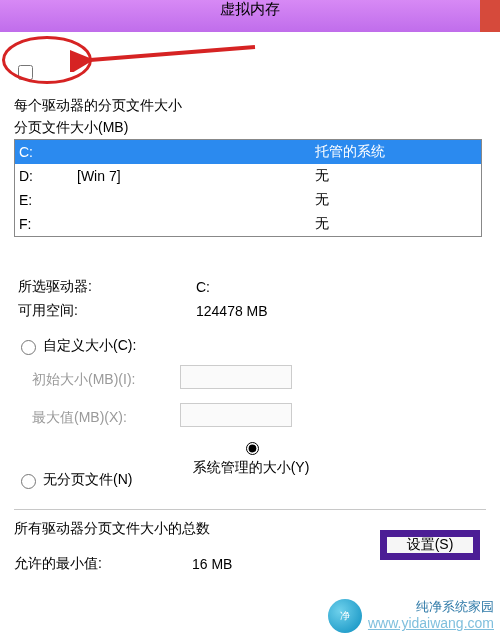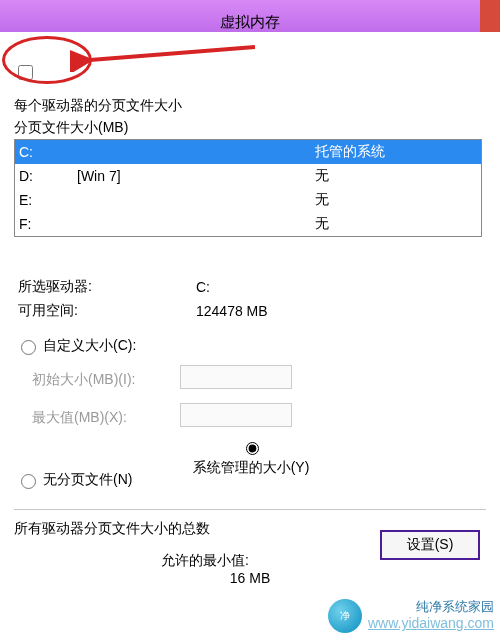--- a/index.html
+++ b/index.html
@@ -11,21 +11,21 @@
     color: #000;
     width: 500px;
     height: 639px;
     overflow: hidden;
     position: relative;
   }
   .title-bar {
     height: 32px;
     background: linear-gradient(to bottom, #d789f5, #c06deb);
     display: flex;
-    align-items: flex-end;
+    align-items: flex-start;
     justify-content: center;
     position: relative;
     color: #000;
     font-size: 15px;
   }
   .title-bar .title-text { text-align: center; }
   .close-btn {
     position: absolute;
     right: 0; top: 0;
     width: 20px; height: 32px;
@@ -98,21 +98,21 @@
     border: 1px solid #ccc;
     background: #fafafa;
     color: #9a9a9a;
     padding: 2px 4px;
   }
   .set-btn {
     position: absolute;
     right: 20px;
     top: 498px;
     width: 100px; height: 30px;
-    border: 2px solid #4c1d95;
+    border: 7px solid #4c1d95;
     background: #f6f6f6;
     display: flex;
     align-items: center;
     justify-content: center;
     cursor: pointer;
   }
   .group-rule {
     border-top: 1px solid #c8c8c8;
     margin-top: 18px;
     padding-top: 10px;
@@ -223,21 +223,21 @@
     <input type="radio" name="pg" style="">
     <span>无分页文件(N)</span>
   </div>
 
   <div class="set-btn">
     <span>设置(S)</span>
   </div>
 
   <div class="group-rule">
     <div>所有驱动器分页文件大小的总数</div>
-    <div class="info-row" style="margin-top:14px;flex-direction:column;">
+    <div class="info-row" style="margin-top:14px;">
       <span class="info-key">允许的最小值:</span>
       <span class="info-val">16 MB</span>
     </div>
   </div>
 
 </div>
 
 <div class="circle-annotation"></div>
 <svg class="arrow-annotation" width="200" height="30">
   <defs>

